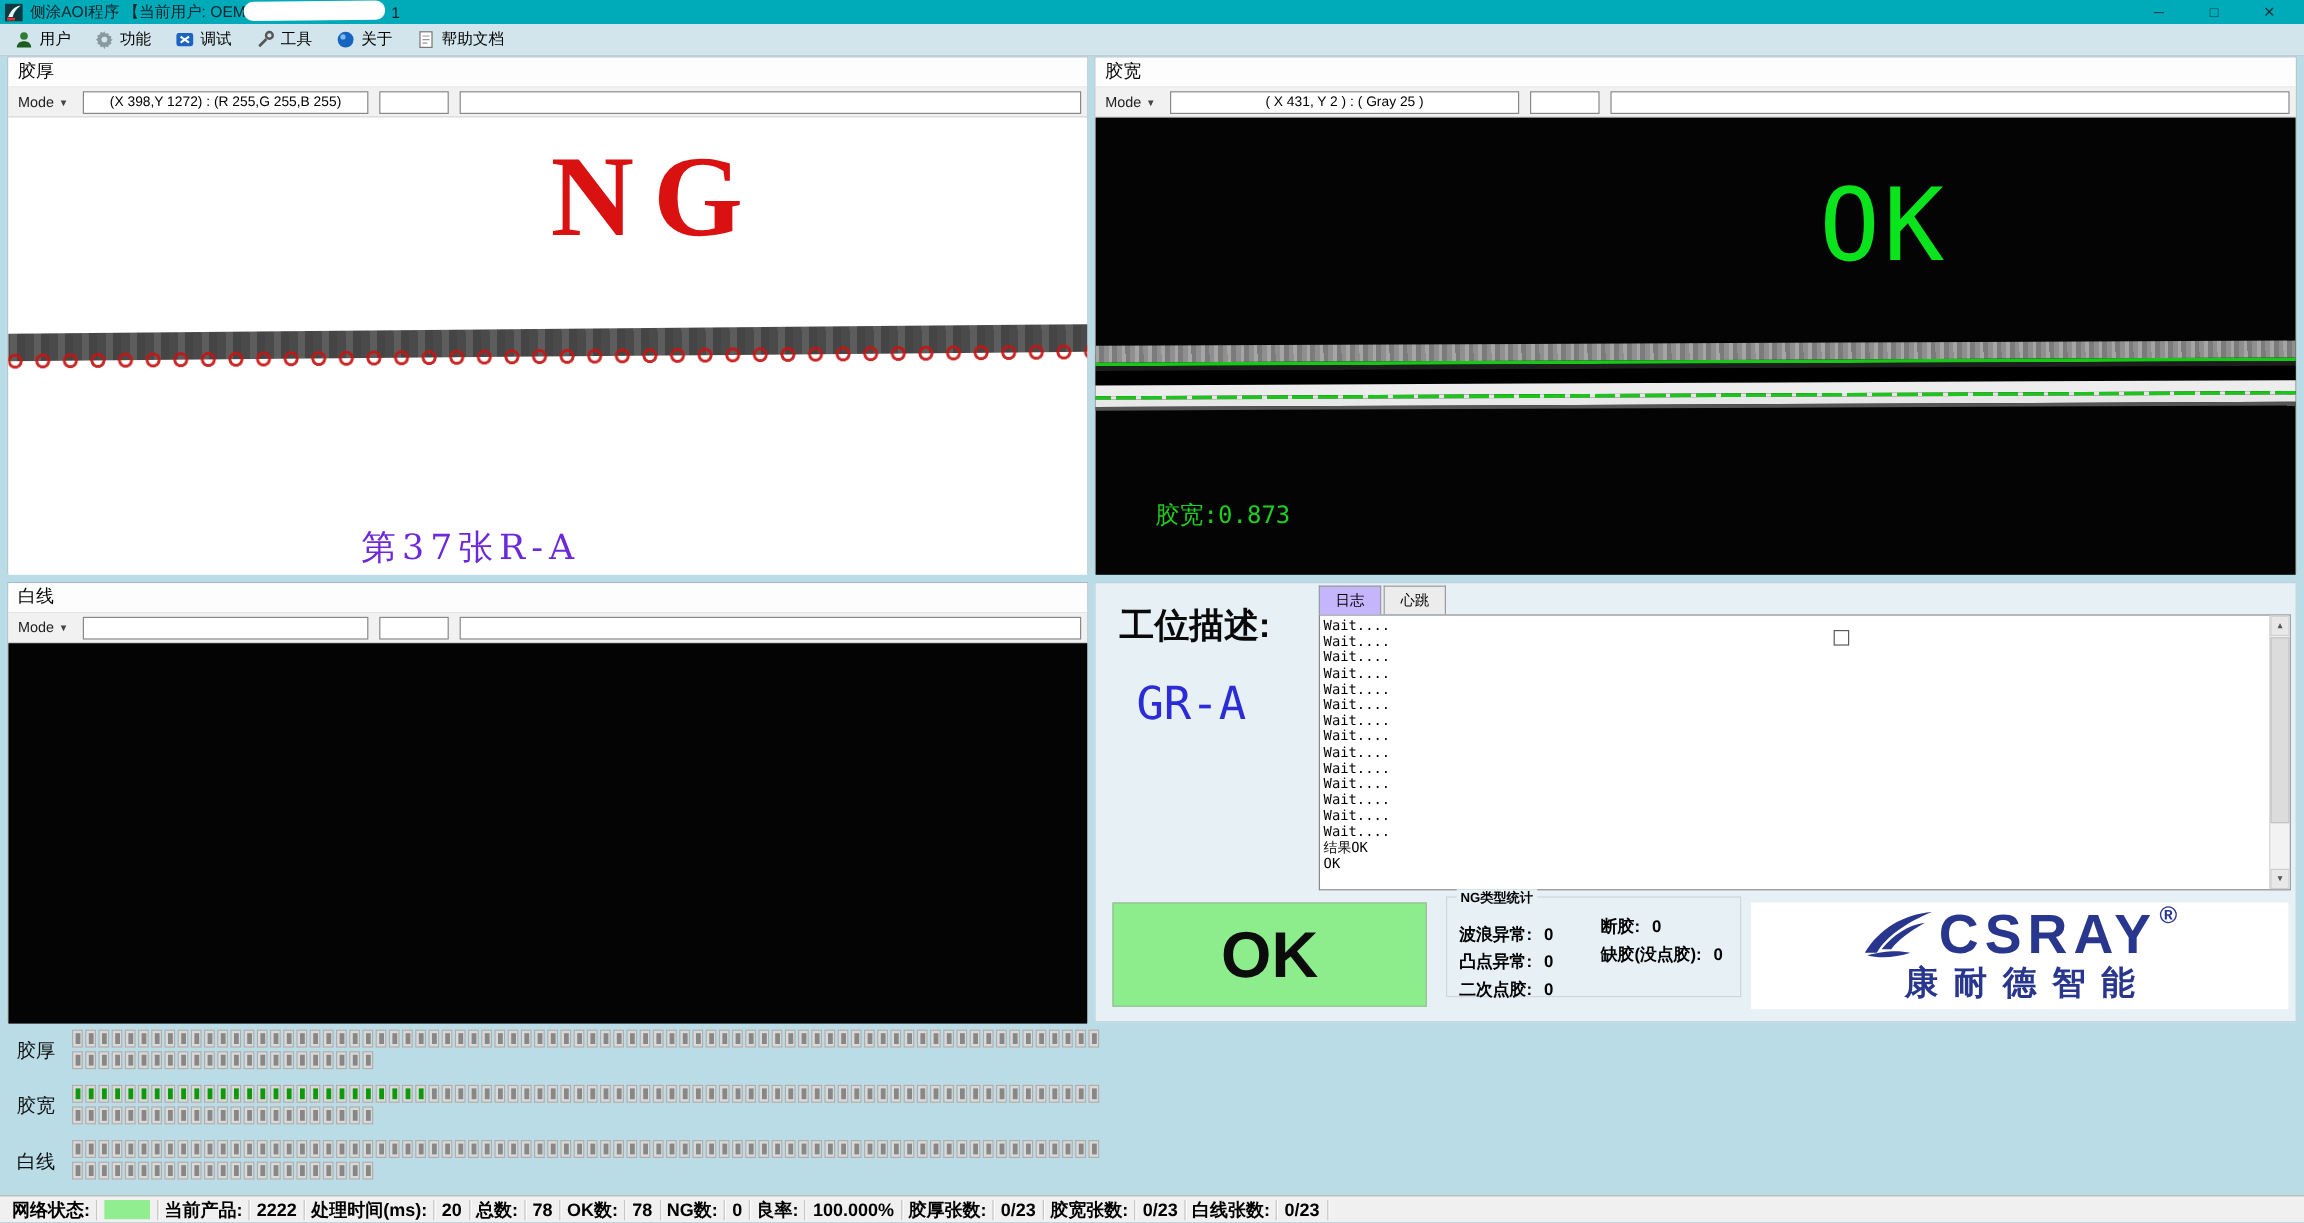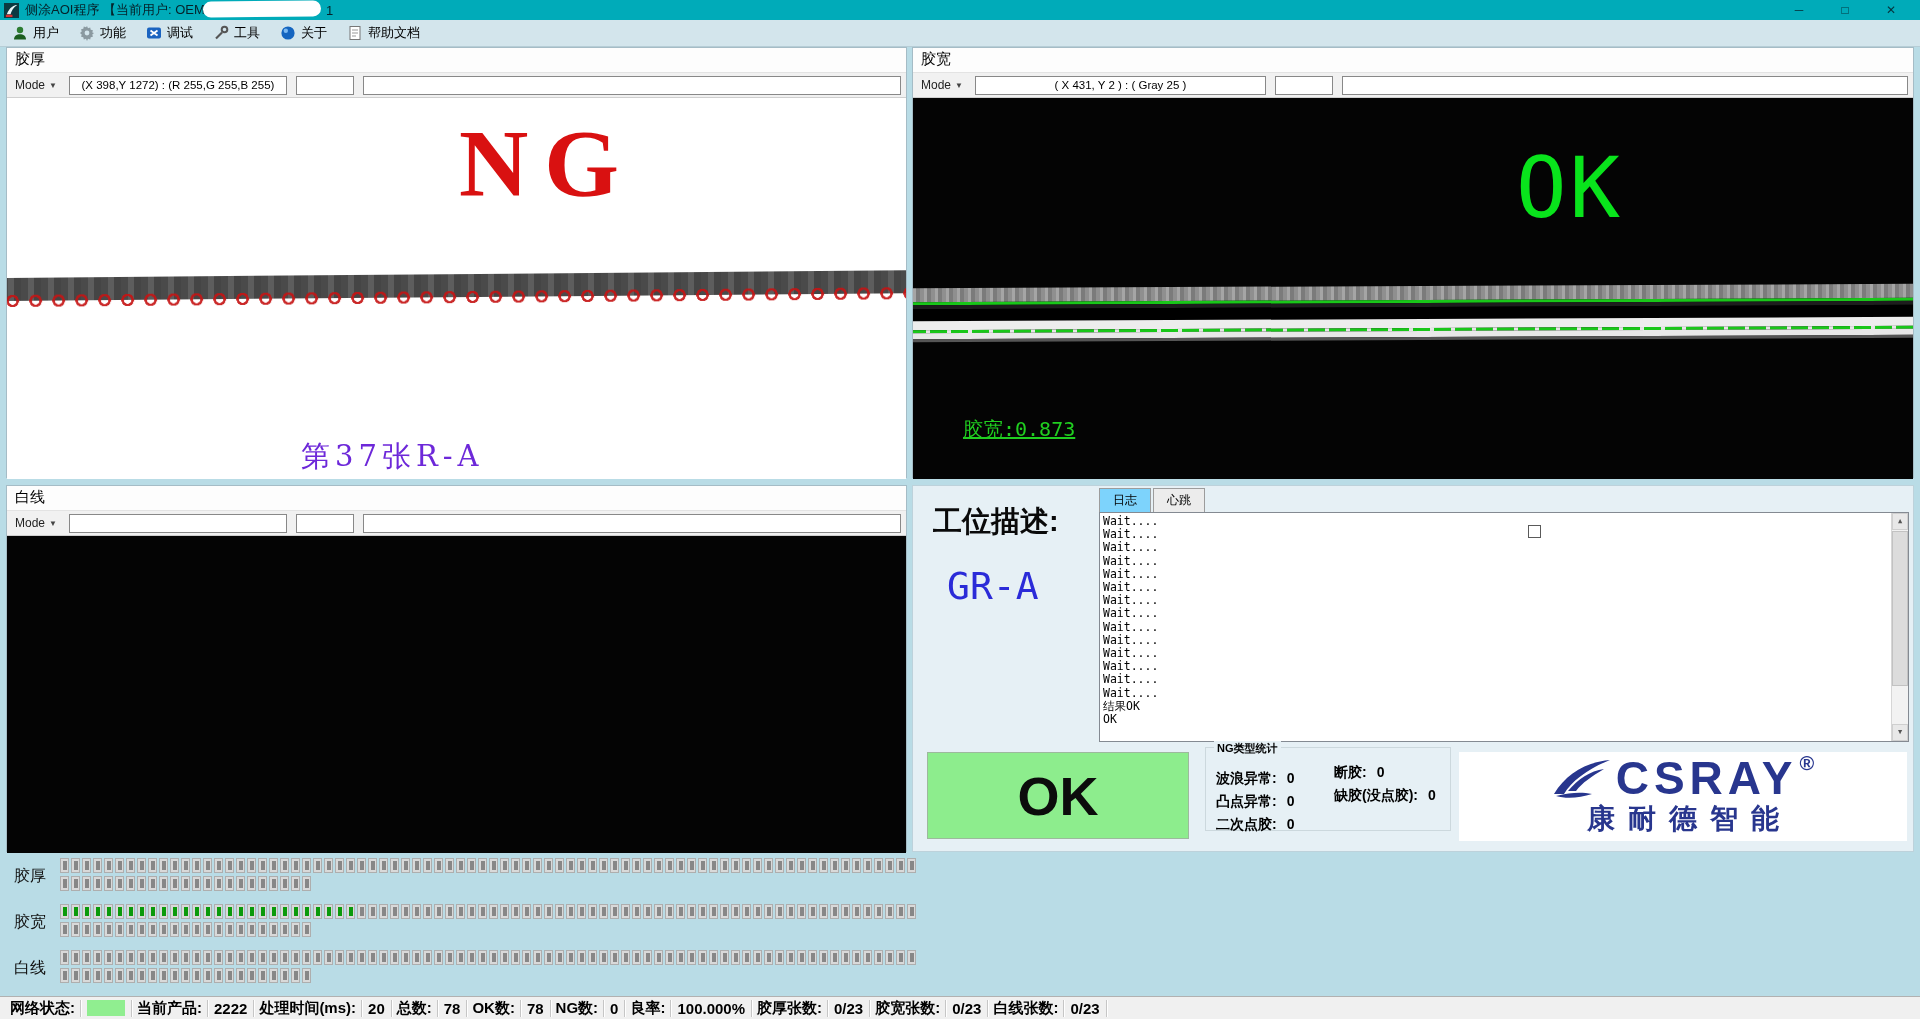--- a/index.html
+++ b/index.html
@@ -28,21 +28,21 @@
   .menu-icon { width:16px; height:16px; display:inline-block; }
   .menu-icon svg { width:16px; height:16px; display:block; }
   
   .panel { position:absolute; background:#fff; border:1px solid #a5bcc6; }
   .panel-title { font-size:15px; padding:2px 8px 3px; border-bottom:1px solid #e3e3e3; background:#fdfdfd; }
   .mode-row { height:25px; background:#f1f1f1; border-bottom:1px solid #cfcfcf;
     display:flex; align-items:center; padding:0 5px; gap:9px; }
   .mode-btn { font-size:12px; color:#222; display:flex; align-items:center; gap:4px; padding:1px 3px; }
   .mode-caret { font-size:8px; color:#444; }
   .mbox { height:19px; background:#fff; border:1px solid #888; }
-  .coordbox { width:218px; font-size:11.5px; display:flex; align-items:center; justify-content:center; white-space:nowrap; }
+  .coordbox { width:238px; font-size:11.5px; display:flex; align-items:center; justify-content:center; white-space:nowrap; }
   .coordbox.wide { width:291px; }
   .smallbox { width:58px; }
   .longbox { flex:1; }
   .img-area { position:relative; overflow:hidden;padding-left:21px; }
   .img-white { background:#fff; }
   .img-black { background:#040404; }
   
   .ng-text { position:absolute; left:452px; top:18px; font-family:"Liberation Serif","DejaVu Serif",serif;
     font-weight:700; font-size:96px; line-height:1; color:#d91111; letter-spacing:16px; }
   .defect-band { position:absolute; left:-6px; top:176px; width:104%; height:23px;
@@ -62,32 +62,32 @@
   .glue-strip { position:absolute; left:-4px; top:188px; width:101%; transform:rotate(-0.25deg); }
   .gs-noise { height:14px; background:repeating-linear-gradient(90deg,#8f8f8f 0 4px,#a5a5a5 4px 7px,#7b7b7b 7px 11px); }
   .gs-green { height:3px; background:#19c719; }
   .gs-dark { height:4px; background:#1d1d1d; }
   .gs-black { height:12px; background:#000; }
   .gs-white { height:9px; background:#ededed; }
   .gs-gdash { height:3px; background:repeating-linear-gradient(90deg,#19c719 0 17px,#e6e6e6 17px 21px); }
   .gs-white2 { height:6px; background:#e8e8e8; }
   .gs-gray { height:3px; background:#555; }
   .measure-text { position:absolute; left:50px; top:318px; font-family:"DejaVu Sans Mono",monospace;
-    font-size:20px; color:#20ce20;text-decoration:underline; }
+    font-size:20px; color:#20ce20; }
   
   .br-panel { position:absolute; left:912px; top:485px; width:1002px; height:367px;
     background:#e6f0f5; border:1px solid #bdd2db; }
   .station-label { position:absolute; left:20px; top:16px; font-size:29px; font-weight:700; color:#0a0a0a; }
   .station-value { position:absolute; left:34px; top:78px; font-family:"DejaVu Sans Mono",monospace;
     font-size:38px; color:#2b2bd8; }
   .log-wrap { position:absolute; left:186px; top:4px; width:810px; }
   .tabs { display:flex; align-items:flex-end; height:22px; }
   .tab { font-size:12px; padding:3px 13px; border:1px solid #9c9c9c; border-bottom:none;
     background:#ececec; margin-right:2px; }
-  .tab.active { background:#7dd3fc; position:relative; z-index:2; }
+  .tab.active { background:#c4b5fd; position:relative; z-index:2; }
   .log-list { position:relative; height:230px; background:#fff; border:1px solid #848a92;
     font-family:"DejaVu Sans Mono",monospace; font-size:11.5px; line-height:13.2px; overflow:hidden; padding:2px 0 0 3px; }
   .log-line { white-space:pre; }
   .log-checkbox { position:absolute; left:428px; top:12px; width:13px; height:13px;
     background:#fff; border:1px solid #5a5a5a; }
   .vscroll { position:absolute; right:0; top:0; bottom:0; width:17px; background:#f2f2f2; border-left:1px solid #d6d6d6; }
   .vs-btn { position:absolute; left:0; width:16px; height:17px; background:#e8e8e8; border:1px solid #cfcfcf;
     display:flex; align-items:center; justify-content:center; font-size:7px; color:#555; }
   .vs-up { top:0; } .vs-down { bottom:0; }
   .vs-thumb { position:absolute; left:0; top:18px; width:16px; height:155px; background:#dcdcdc; border:1px solid #c2c2c2; }

